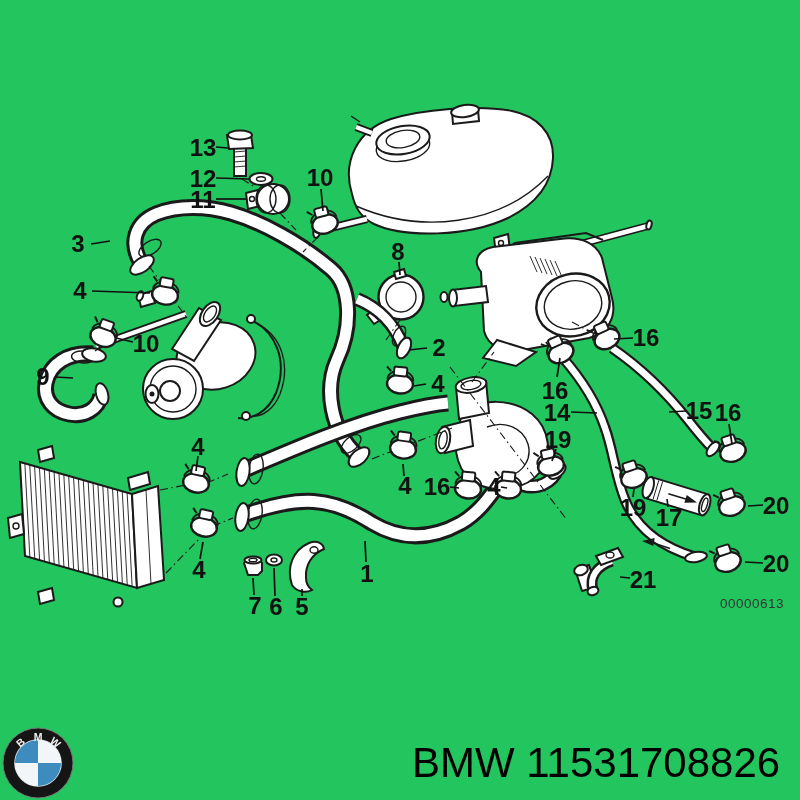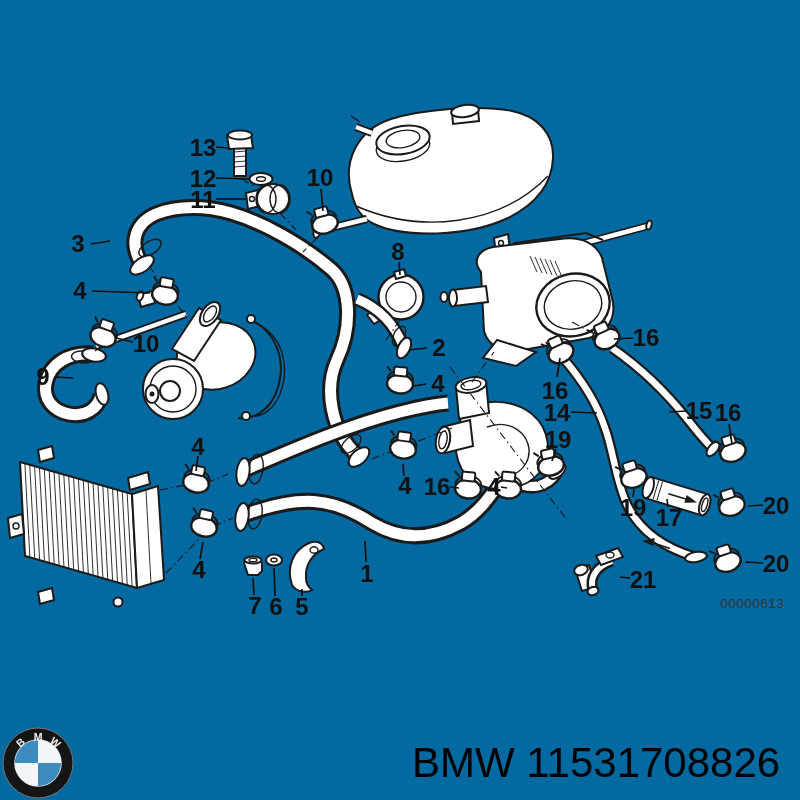--- a/index.html
+++ b/index.html
@@ -1,16 +1,16 @@
 <!DOCTYPE html>
 <html><head>
 <meta charset="utf-8">
 <style>
   html,body{margin:0;padding:0;background:#fff;}
-  .page{position:relative;width:800px;height:800px;background:#0369a1;overflow:hidden;
+  .page{position:relative;width:800px;height:800px;background:#22c55e;overflow:hidden;
         font-family:"Liberation Sans","DejaVu Sans",sans-serif;}
   svg{display:block;}
   .ln{fill:none;stroke:#1a1a1a;stroke-width:2;}
   .ln14{fill:none;stroke:#1a1a1a;stroke-width:1.4;}
   .wfill{fill:#fff;stroke:#1a1a1a;stroke-width:2;}
   .wfill24{fill:#fff;stroke:#1a1a1a;stroke-width:2.4;}
   .hO{fill:none;stroke:#1a1a1a;stroke-width:17;}
   .hI{fill:none;stroke:#fff;stroke-width:11;}
   .mO{fill:none;stroke:#1a1a1a;stroke-width:14;}
   .mI{fill:none;stroke:#fff;stroke-width:9;}

